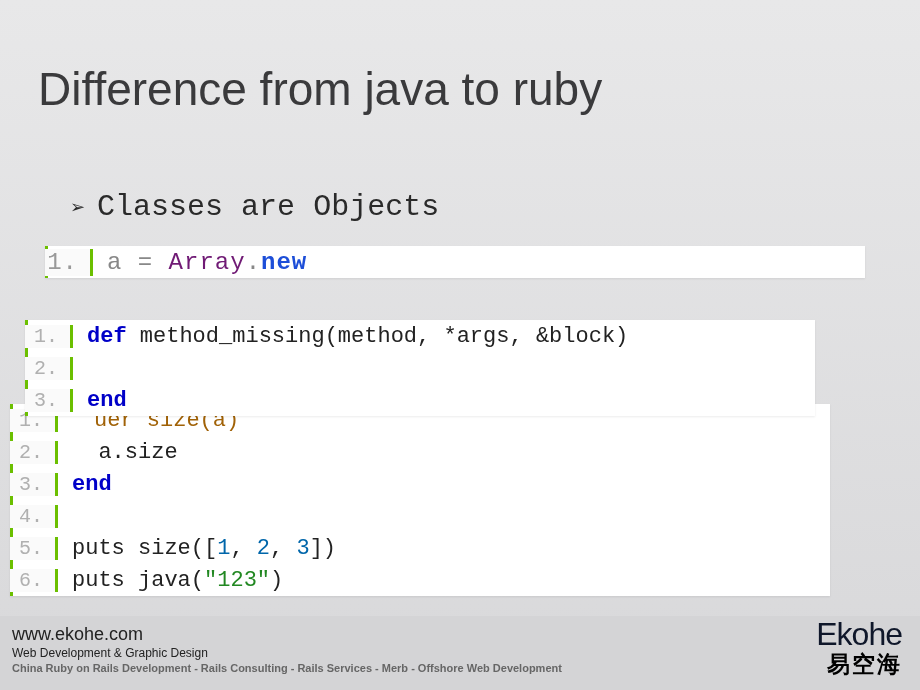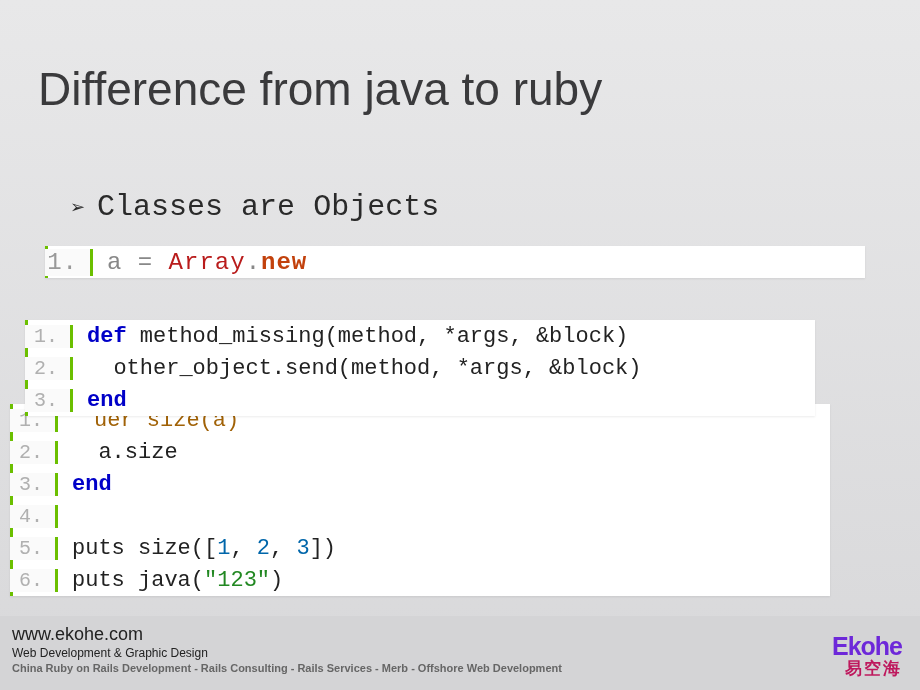--- a/index.html
+++ b/index.html
@@ -99,22 +99,22 @@
     color: #999;
     letter-spacing: 1px;
   }
   .code-block-1 .line-code {
     font-family: 'Courier New', monospace;
     font-size: 24px;
     letter-spacing: 1px;
     color: #888;
   }
   .kw { color: #0000c8; font-weight: bold; text-align: right; }
-  .kw-new { color: #c2410c; font-weight: bold; }
-  .cls { color: #b91c1c; }
+  .kw-new { color: #1d4ed8; font-weight: bold; }
+  .cls { color: #701a75; }
   .num { color: #0066aa; }
   .str { color: #228822; }
   .plain { color: #222; }
   .faded { color: #a16207; margin-left: 22px; }
   .footer {
     position: absolute;
     bottom: 0;
     left: 0;
     right: 0;
     height: 74px;
@@ -140,30 +140,30 @@
     font-weight: bold;
   }
   .logo {
     position: absolute;
     right: 18px;
     bottom: 10px;
     text-align: right;
   }
   .logo-main {
     font-family: Arial, sans-serif;
-    font-size: 25px;
-    font-weight: bold;
-    color: #6d28d9;
+    font-size: 32px;
+    font-weight: normal;
+    color: #0f172a;
     letter-spacing: -1px;
     line-height: 0.9;
   }
   .logo-sub {
     font-family: Liberation Mono, monospace;
-    font-size: 17px;
-    color: #be185d;
+    font-size: 23px;
+    color: #000000;
     font-weight: bold;
     letter-spacing: 2px;
   }
 </style>
 </head>
 <body>
 
 <h1 class="slide-title">Difference from java to ruby</h1>
 
 <div class="content">
@@ -180,21 +180,20 @@
   </div>
 </div>
 
 <div class="code-block code-block-2">
   <div class="code-line">
     <span class="line-number">1.</span>
     <span class="line-code"><span class="kw">def</span><span class="plain"> method_missing(method, *args, &amp;block)</span></span>
   </div>
   <div class="code-line">
     <span class="line-number">2.</span>
-    <span class="line-code plain">  other_object.send(method, *args, &amp;block)</span>
   </div>
   <div class="code-line">
     <span class="line-number">3.</span>
     <span class="line-code"><span class="kw">end</span></span>
   </div>
 </div>
 
 <div class="code-block code-block-3">
   <div class="code-line">
     <span class="line-number">1.</span>

